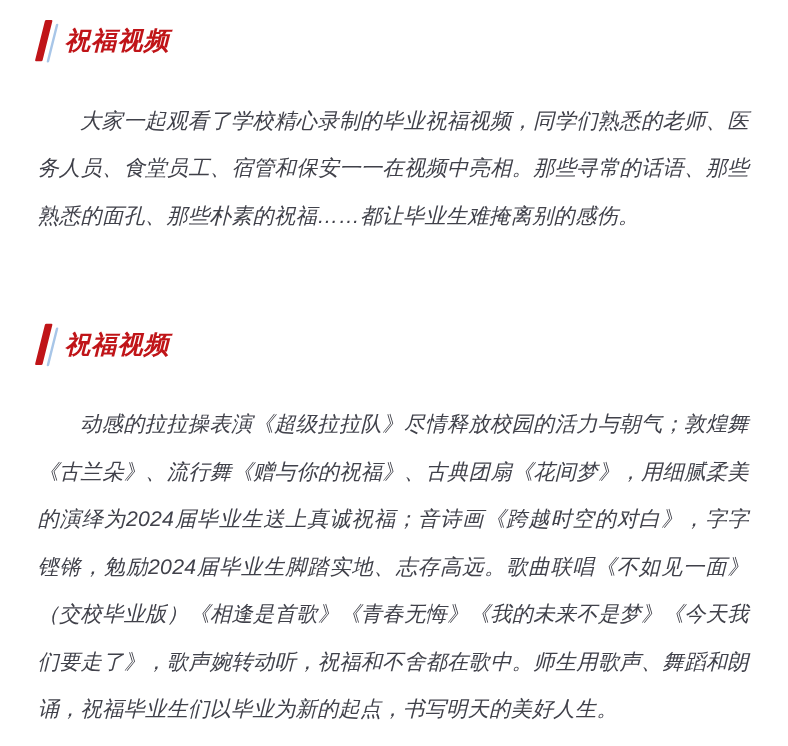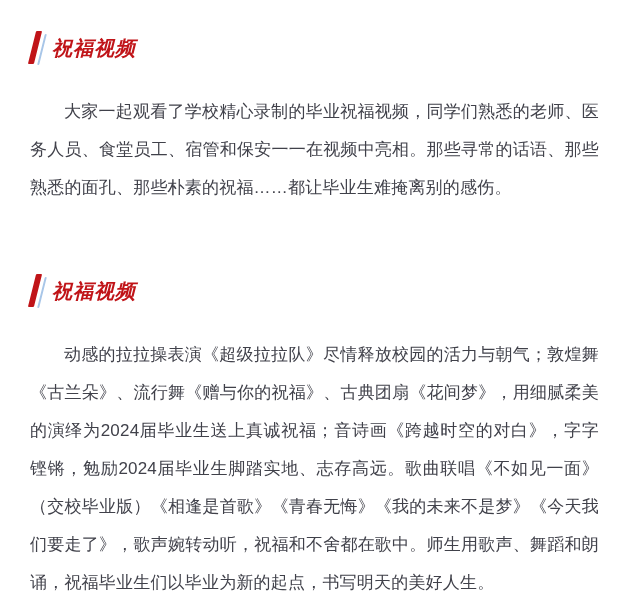--- a/index.html
+++ b/index.html
@@ -20,21 +20,21 @@
   .page {
     width: 630px;
     height: 597px;
     padding: 15px 31px 0 30px;
     background: var(--page-bg);
   }
   .section-header {
     display: flex;
     align-items: flex-start;
     height: 36px;
-    margin: 15px 0 27px 0;
+    margin: 0 0 27px 0;
   }
   .slash-icon {
     position: relative;
     width: 16px;
     height: 36px;
     flex: none;
   }
   .slash {
     position: absolute;
     transform: skewX(-14deg);
@@ -64,20 +64,21 @@
     letter-spacing: 1px;
   }
   .body-text {
     margin: 0;
     font-size: 17px;
     line-height: 38px;
     color: var(--text-color);
     text-align: justify;
     text-indent: 2em;
     letter-spacing: 0.2px;
+    font-style: italic;
   }
   .section:first-of-type {
     margin-bottom: 66px;
   }
 </style>
 </head>
 <body>
 
 <div class="page">
 

